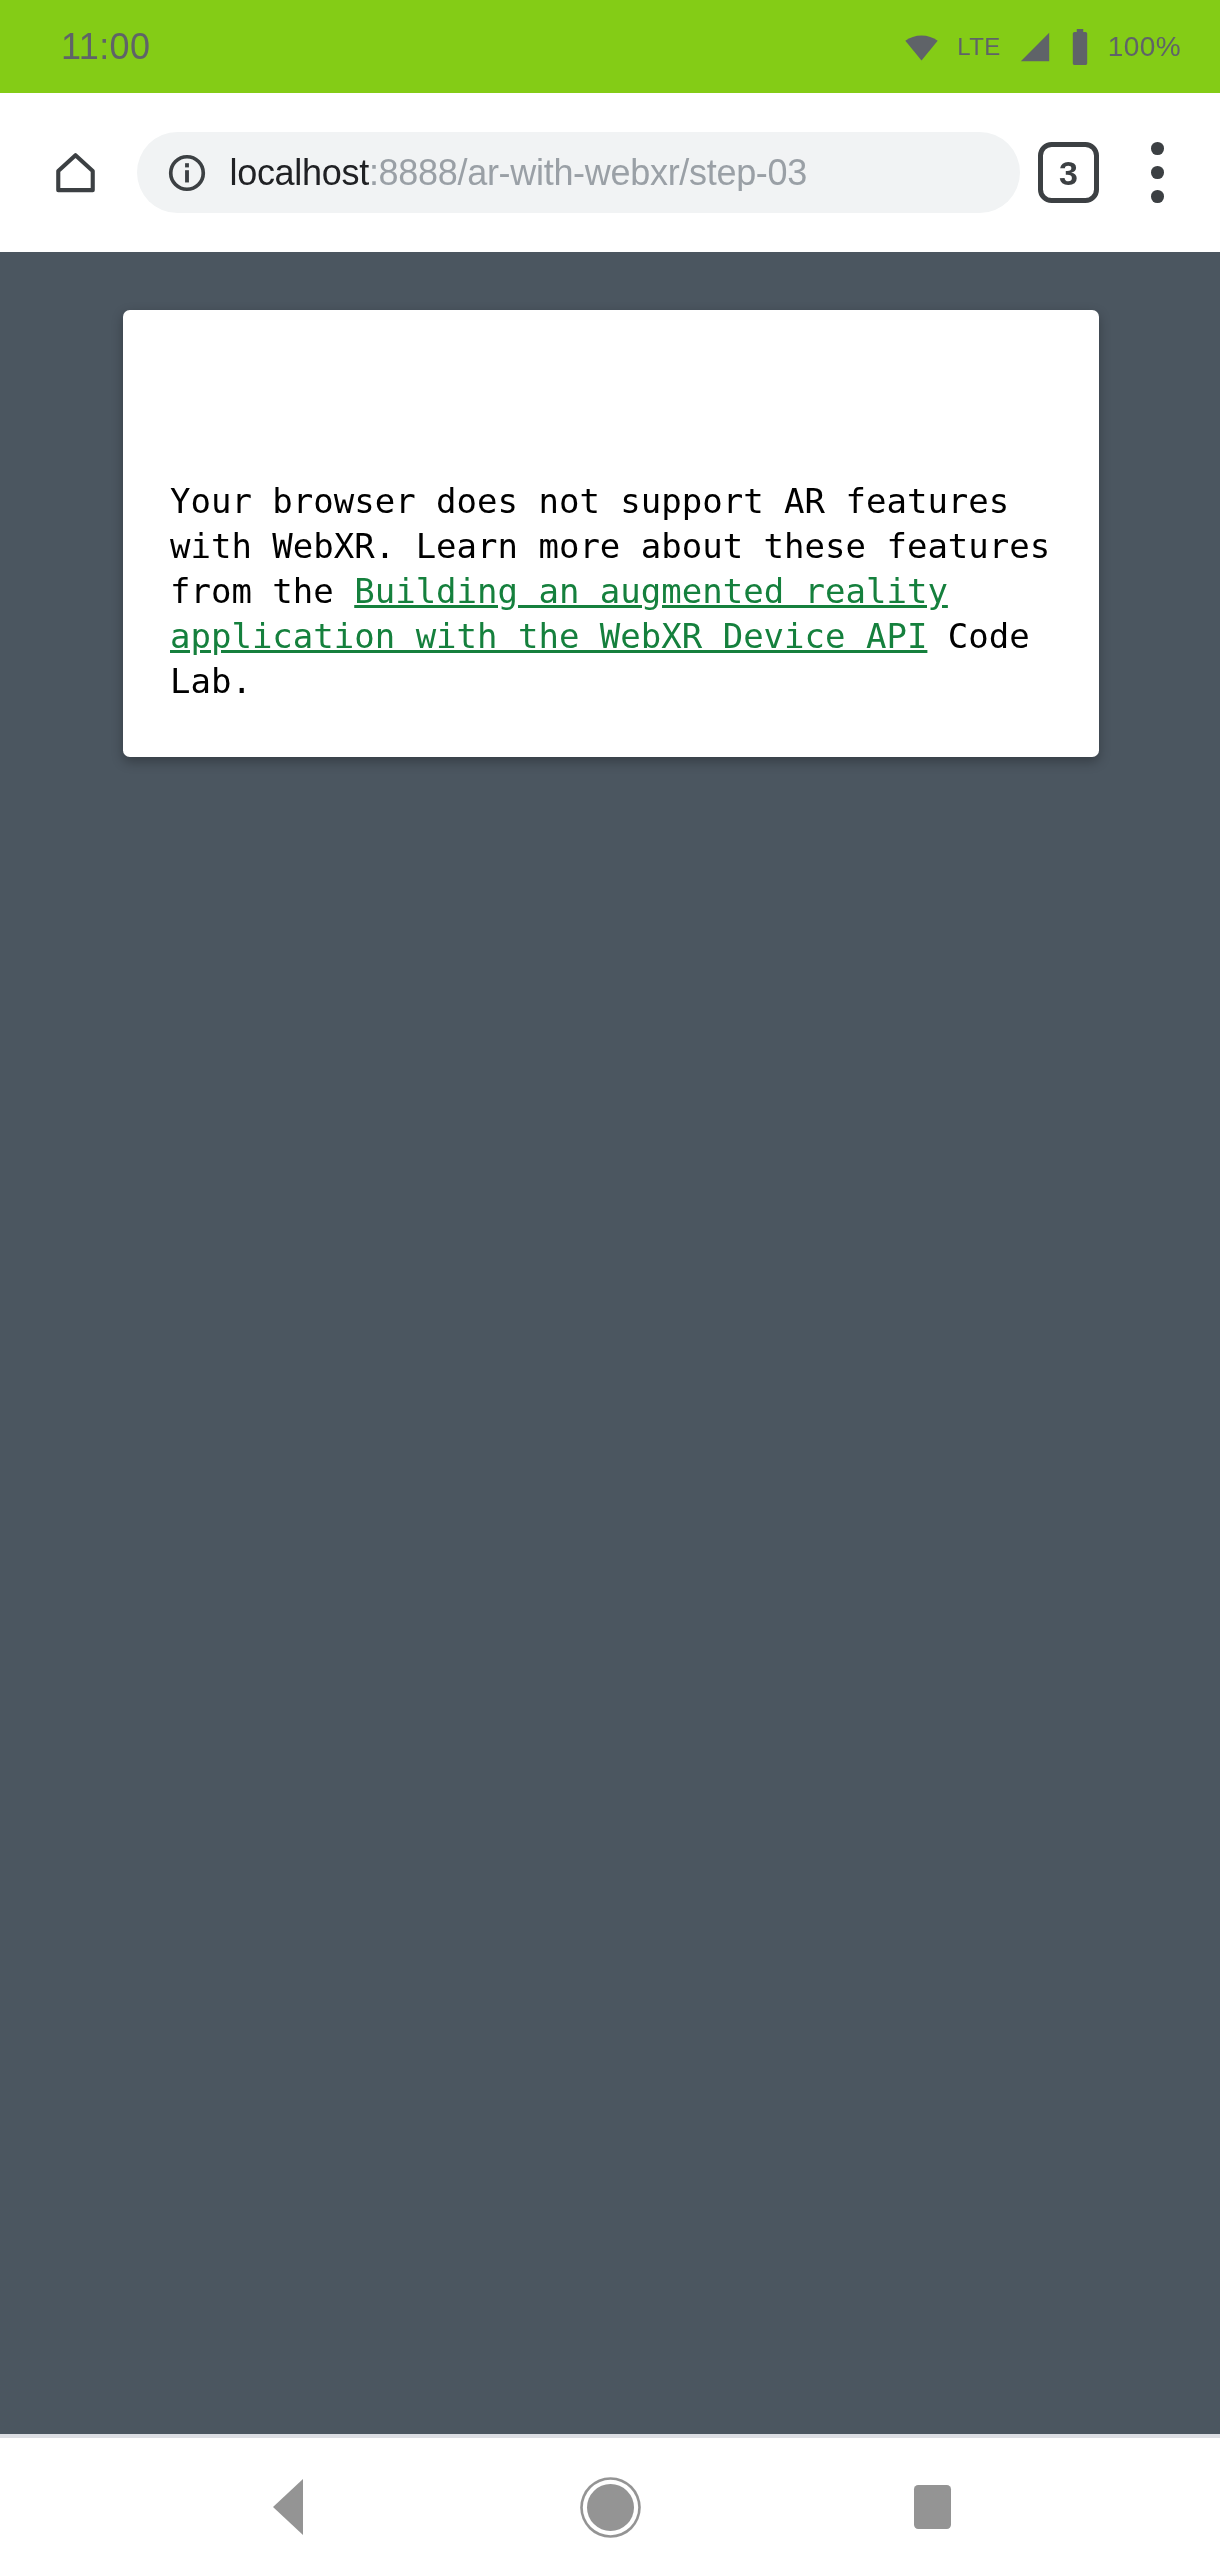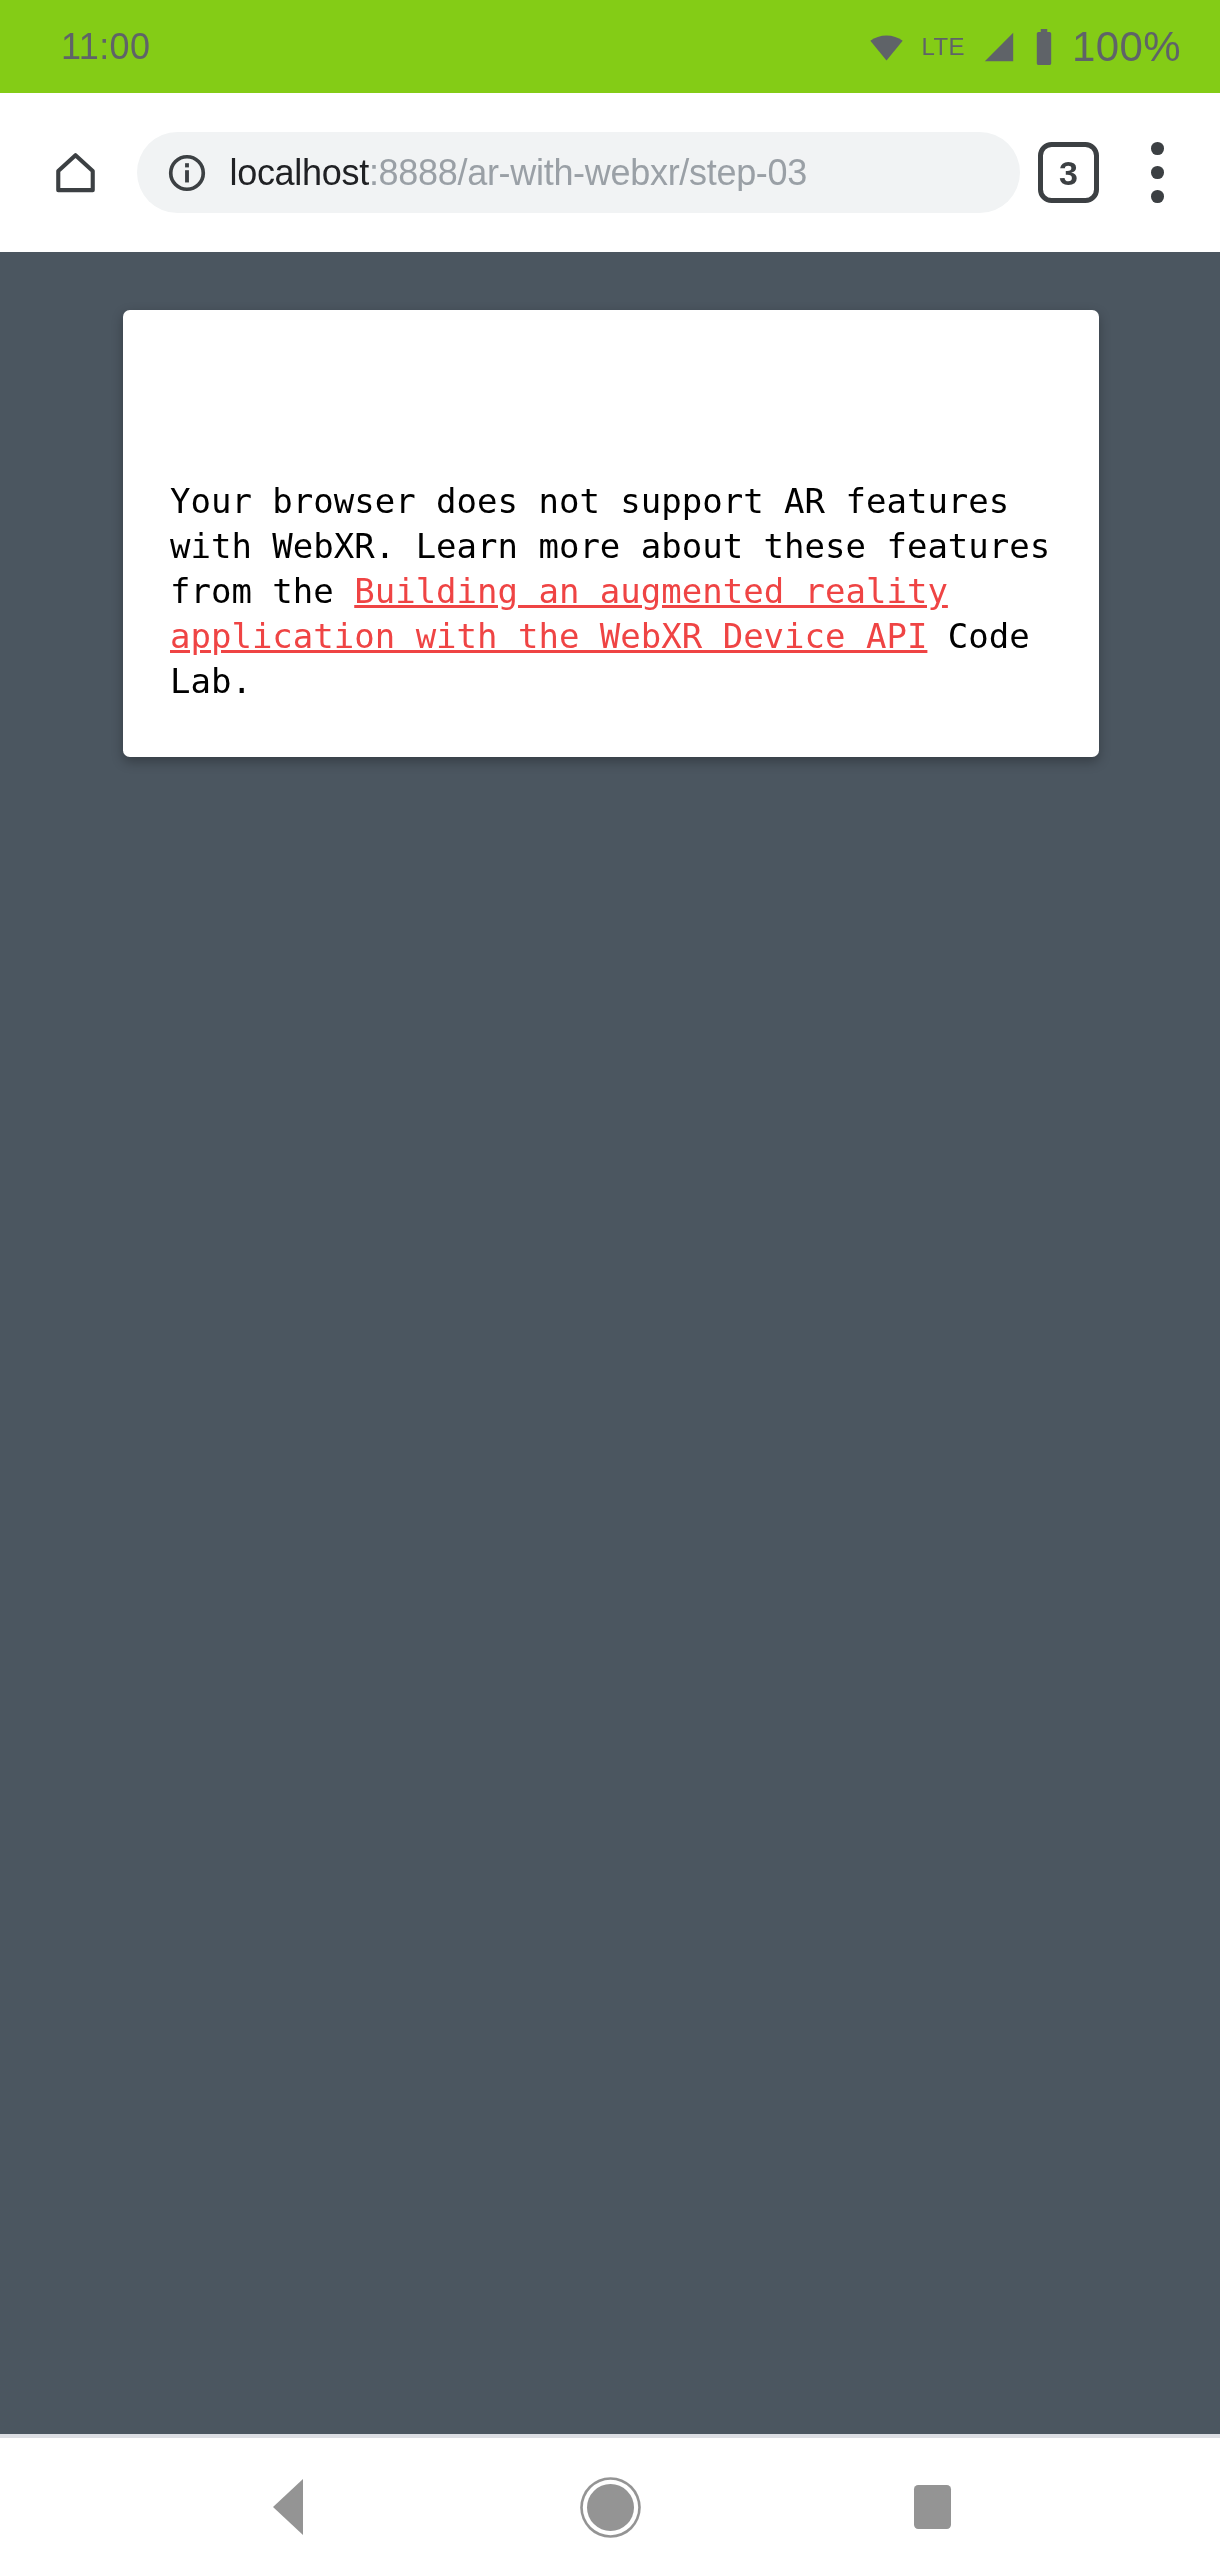--- a/index.html
+++ b/index.html
@@ -42,21 +42,21 @@
   .icon-wifi { width:37px; height:37px; display:block; }
   .icon-signal { width:34px; height:34px; display:block; }
   .icon-battery { width:22px; height:36px; display:block; }
   .lte-label {
     font-size:24px;
     color:#5f6368;
     line-height:1;
     letter-spacing:0.4px;
   }
   .battery-pct {
-    font-size:42px;
+    font-size:28px;
     color:#5f6368;
     line-height:1;
     letter-spacing:0.4px;
   }
 
   
   .toolbar {
     height:159px;
     flex:0 0 159px;
     background:#ffffff;
@@ -160,21 +160,21 @@
   .card-body {
     font-family:"DejaVu Sans Mono", monospace;
     font-size:34px;
     color:#000000;
     line-height:45px;
     padding:0 47px;
     margin-top:69px;
     letter-spacing:0px;
   }
   .card-body a {
-    color:#ef4444;
+    color:#15803d;
   }
 
   
   .navbar {
     flex:0 0 138px;
     height:138px;
     background:#ffffff;
     display:flex;
     align-items:center;
     justify-content:space-around;

